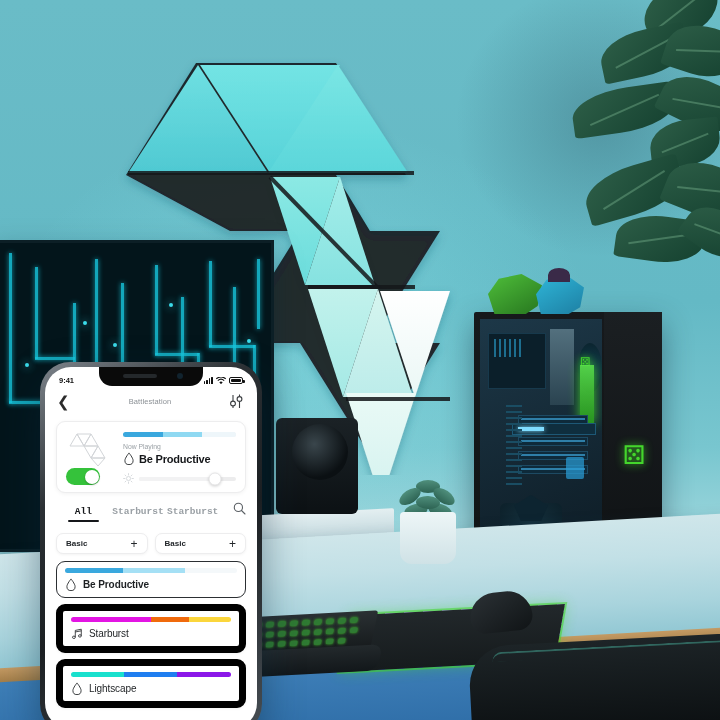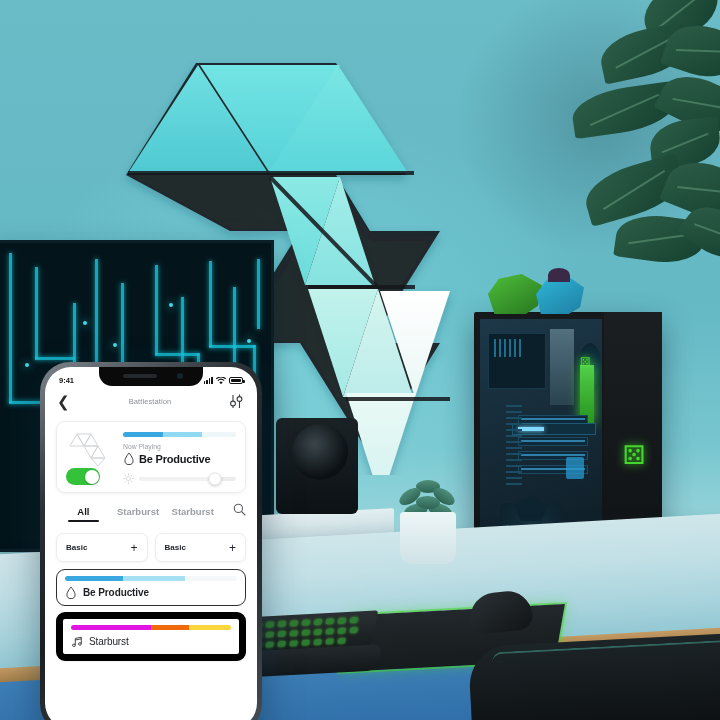--- a/index.html
+++ b/index.html
@@ -269,36 +269,36 @@
   .brightrow { flex:1; display:flex; align-items:center; gap:5px; }
   .slider { flex:1; height:4px; border-radius:2px; background:#ececed; position:relative; }
   .slider .fill { position:absolute; left:0; top:0; height:100%; border-radius:2px; background:#f2f2f3; }
   .slider .knob {
     position:absolute; top:50%; width:13px; height:13px; border-radius:50%;
     background:#fff; border:1px solid #e6e6e7; transform:translate(-50%,-50%);
     box-shadow:0 1px 3px rgba(0,0,0,.18);
   }
 
   .tabs {
-    display:flex; align-items:center; margin:9px 11px 0; gap:0;
+    display:flex; align-items:center; margin:9px 11px 0; gap:0;font-family:Liberation Mono, monospace;
   }
   .tab {
     font-size:9.5px; color:#9aa0a5; padding:0 0 5px; position:relative;
     font-weight:600; flex:1; text-align:center;
   }
   .tab.active { color:#15171a; font-weight:bold; }
   .tab.active::after {
     content:""; position:absolute; left:22%; right:22%; bottom:0;
     height:2px; background:#15171a; border-radius:1px;
   }
   .tab-search { width:26px; text-align:right; padding-bottom:5px; }
 
   .pills { display:flex; gap:7px; margin:8px 11px 0; }
   .pill {
-    flex:1; height:29px; border-radius:7px; background:#fff;
+    flex:1; height:21px; border-radius:7px; background:#fff;
     border:1px solid #ededee; box-shadow:0 1px 3px rgba(0,0,0,.05);
     display:flex; align-items:center; justify-content:space-between;
     padding:0 9px; font-size:8px; font-weight:bold; color:#22262a;
   }
   .pill .plus { font-size:12px; font-weight:400; color:#23272b; line-height:1; }
 
   .list { margin:7px 11px 0; display:flex; flex-direction:column; gap:6px; }
   .scene-row {
     background:#fff; border-radius:9px; border:7px solid #000000;
     box-shadow:0 1px 3px rgba(0,0,0,.05); padding:6px 8px 6px;
@@ -680,15 +680,28 @@
           <svg class="ico" viewBox="0 0 14 14">
             <path d="M5 11.2 V3.4 L12 2 V9.6" fill="none" stroke="#2b2e31" stroke-width="1"></path>
             <ellipse cx="3.4" cy="11.4" rx="1.7" ry="1.4" fill="none" stroke="#2b2e31" stroke-width="1"></ellipse>
             <ellipse cx="10.4" cy="9.8" rx="1.7" ry="1.4" fill="none" stroke="#2b2e31" stroke-width="1"></ellipse>
             <line x1="5" y1="5.2" x2="12" y2="3.9" stroke="#2b2e31" stroke-width="1"></line>
           </svg>
           <span>Starburst</span>
         </div>
       </div>
 
+      <div class="scene-row">
+        <div class="scene-grad">
+          <i style="width:33%;background:#19e0cd"></i>
+          <i style="width:33%;background:#1f7ef0"></i>
+          <i style="width:34%;background:#8b17e8"></i>
+        </div>
+        <div class="scene-name">
+          <svg class="ico" viewBox="0 0 12 14">
+            <path d="M6 1 C6 1 1.6 6.4 1.6 9.2 A4.4 4.4 0 0 0 10.4 9.2 C10.4 6.4 6 1 6 1 Z" fill="none" stroke="#2b2e31" stroke-width="1"></path>
+          </svg>
+          <span>Lightscape</span>
+        </div>
+      </div>
     </div>
   </div>
 </div>
 
 </body></html>

